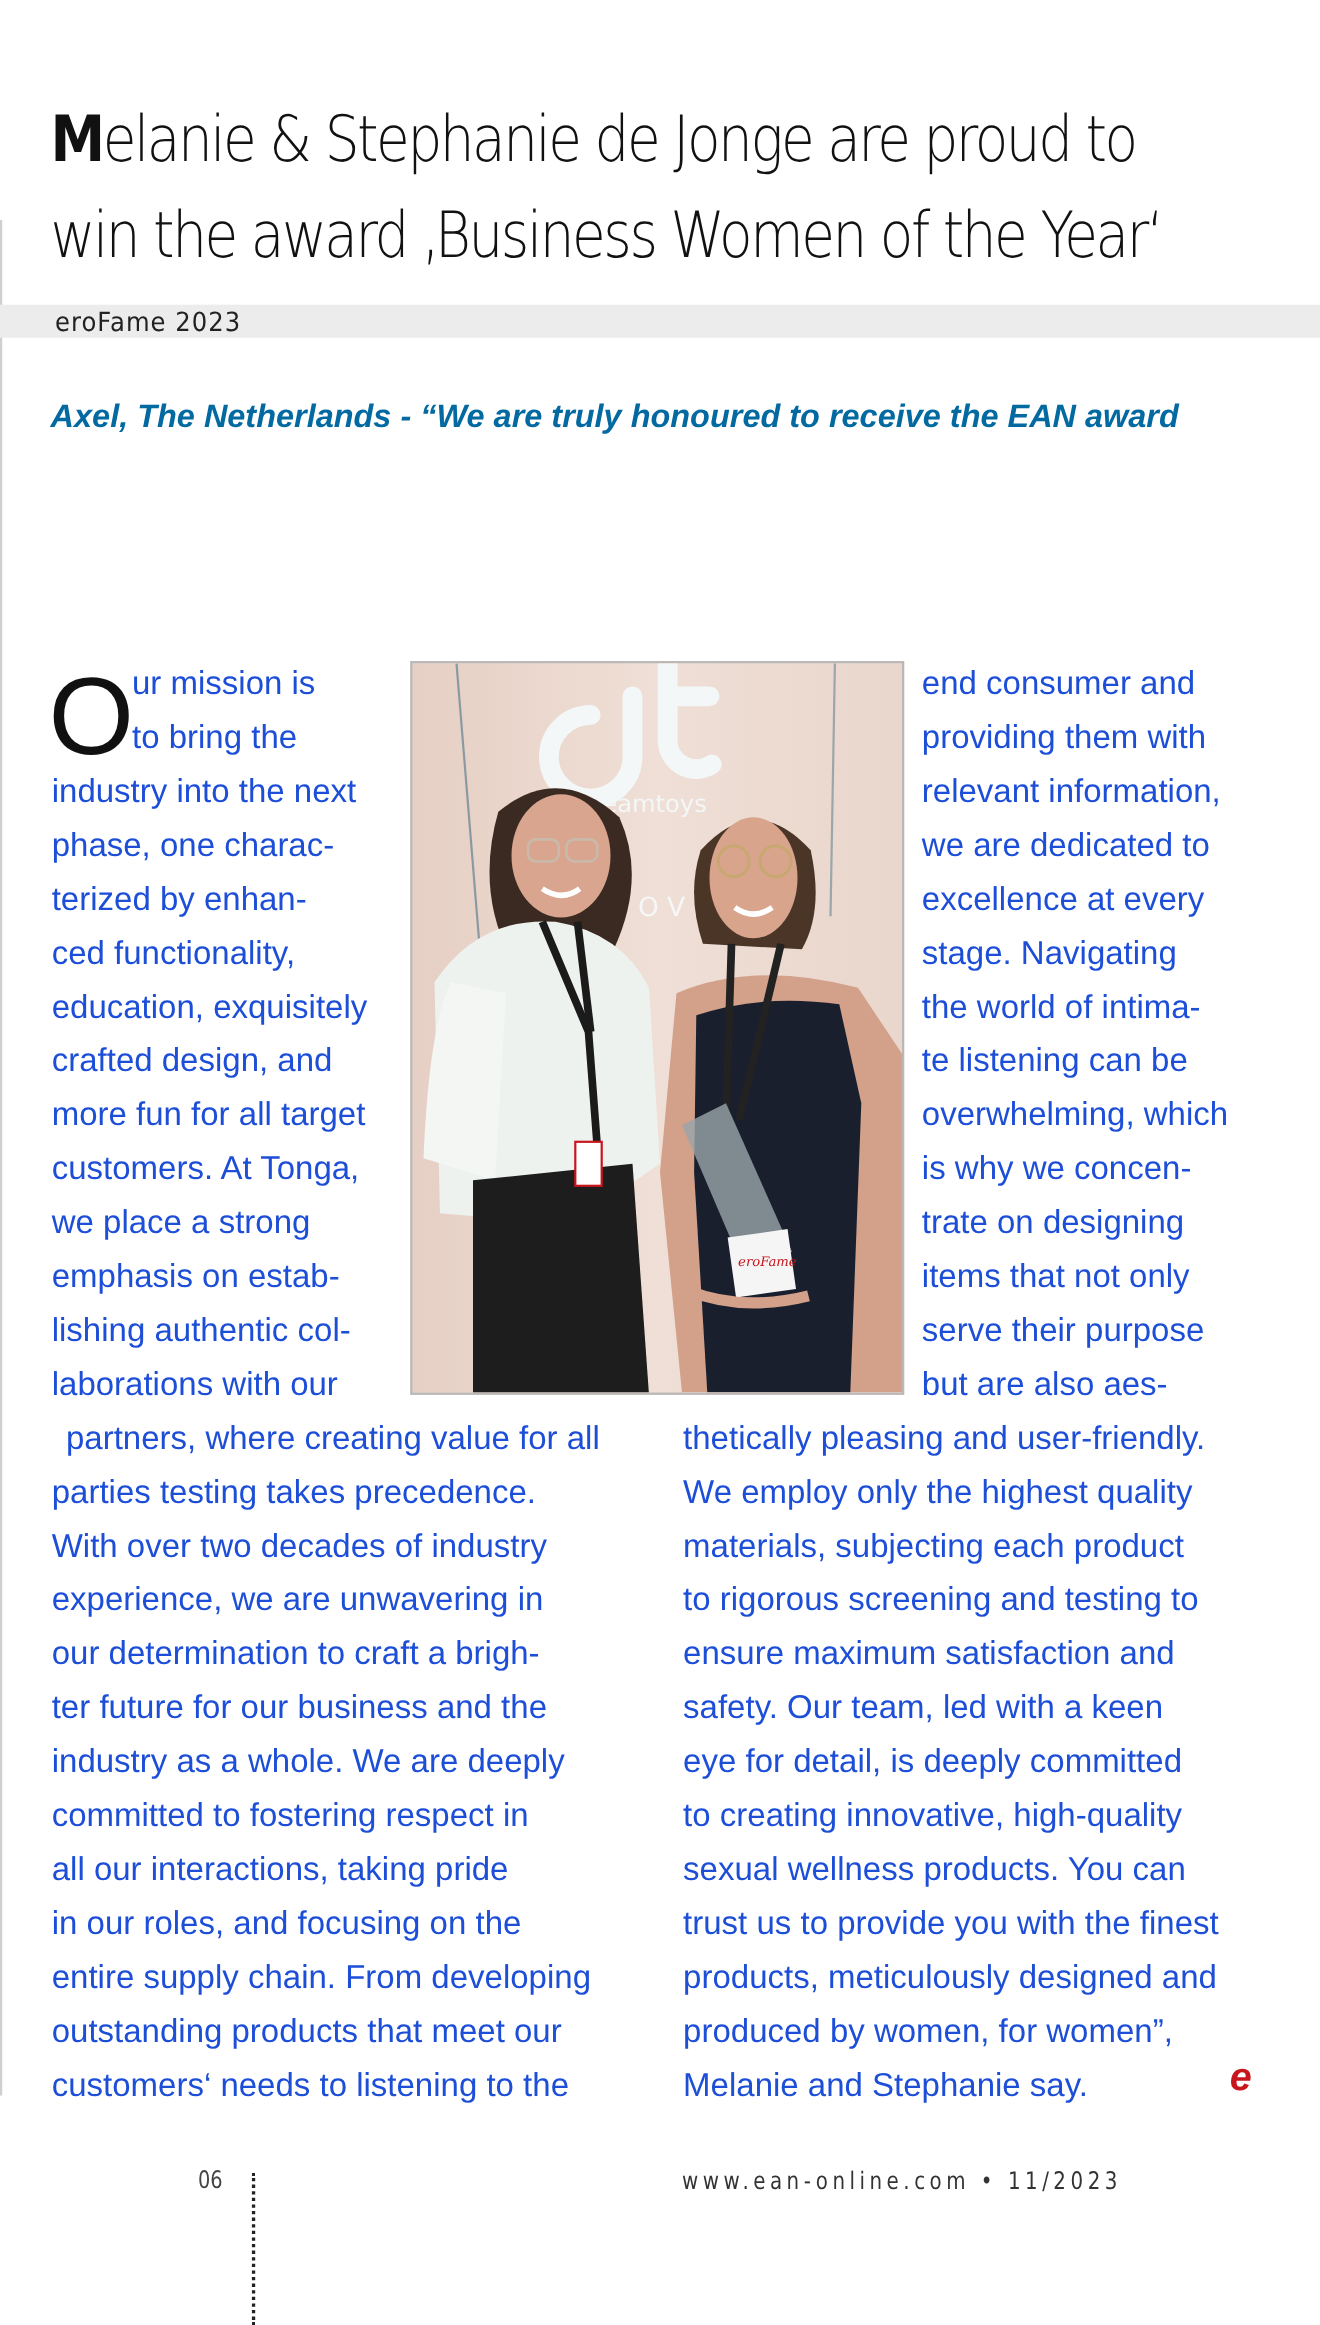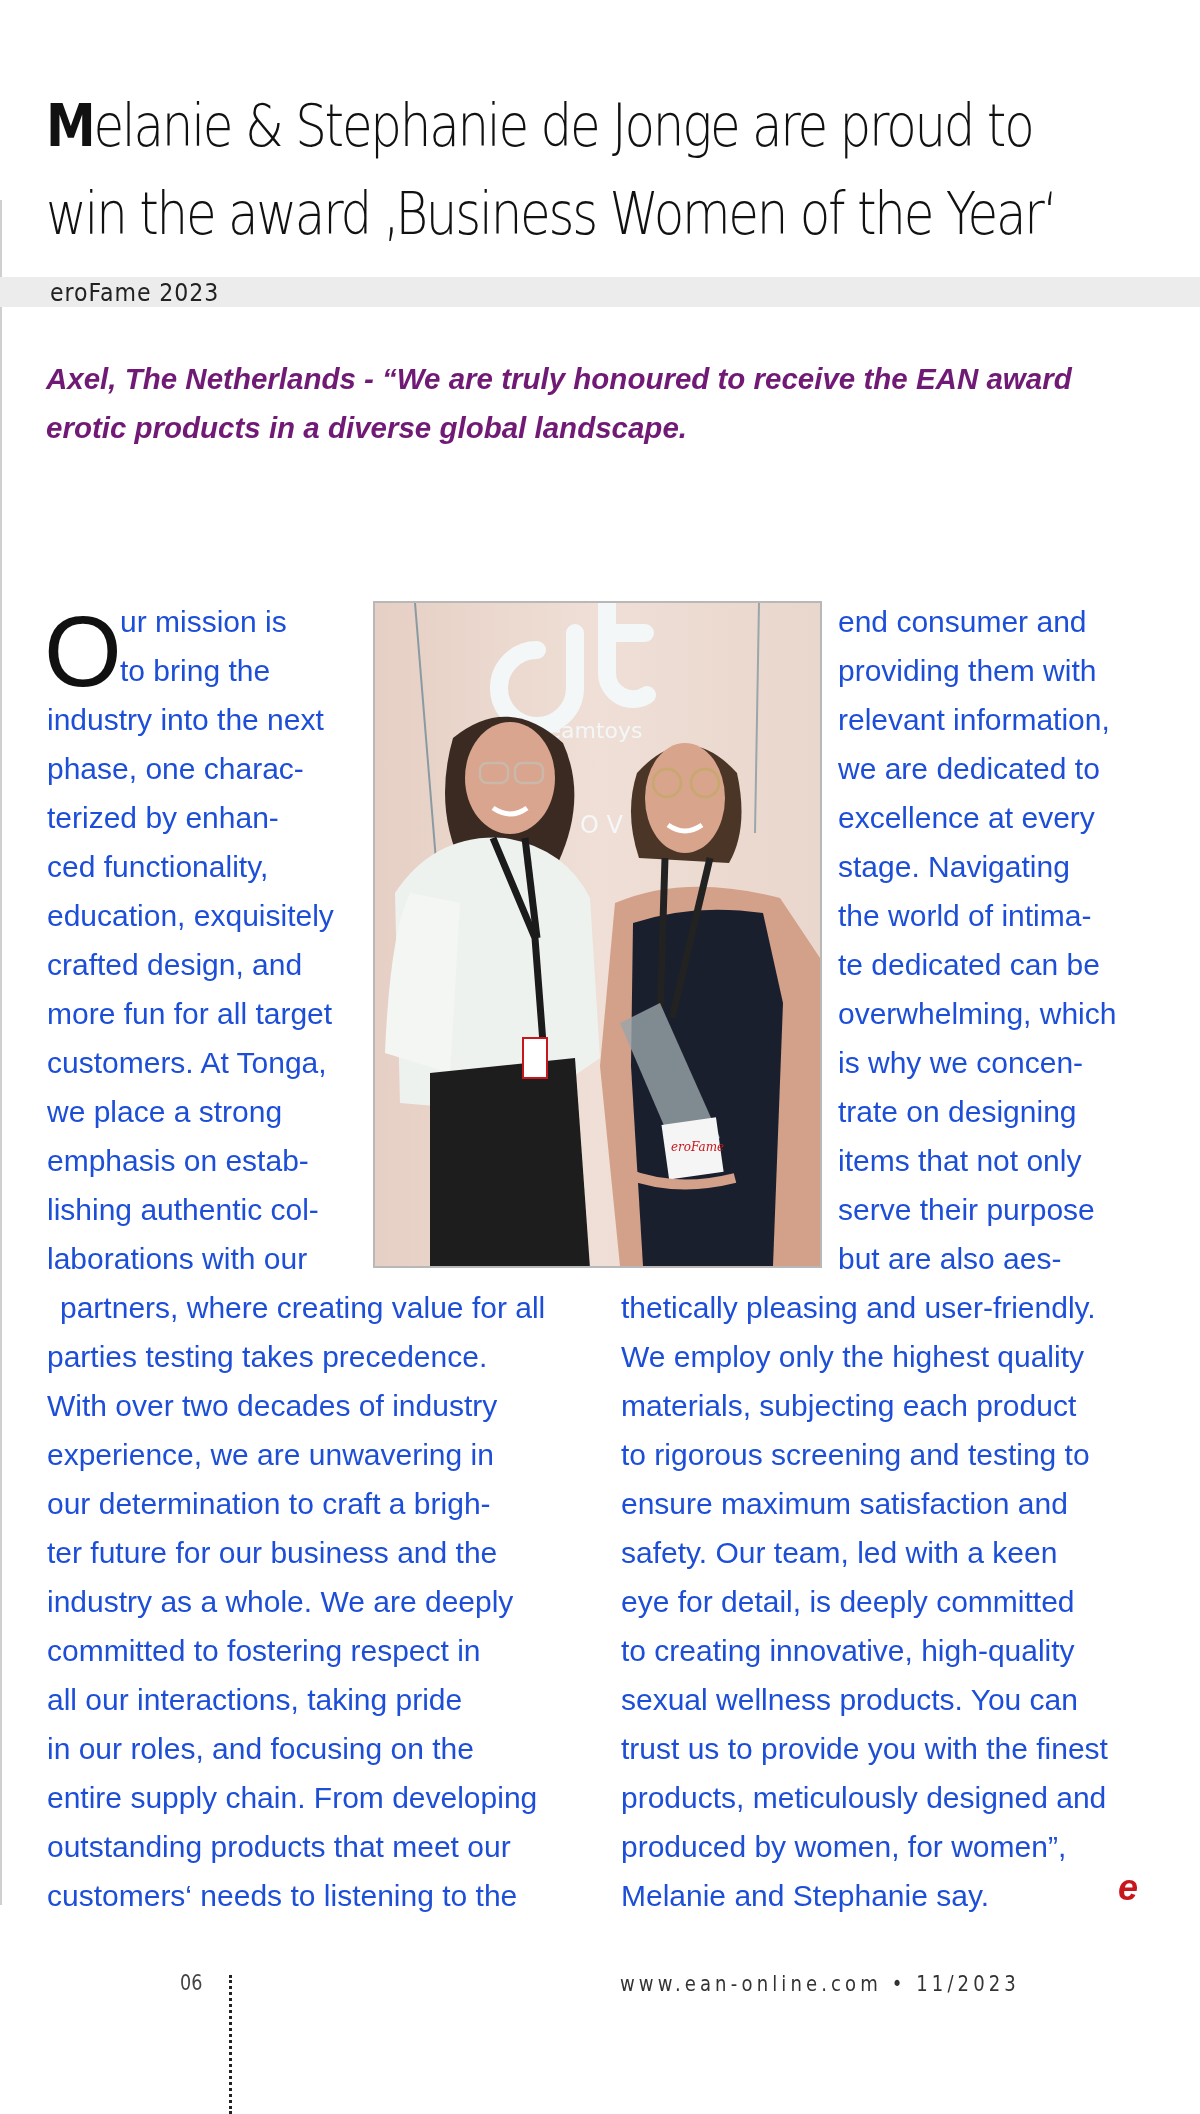--- a/index.html
+++ b/index.html
@@ -11,21 +11,21 @@
   .headline { position:absolute; left:46px; top:82px; width:1130px;
     font-family:"DejaVu Sans", sans-serif; font-weight:300; font-size:58px; line-height:88px;
     letter-spacing:-2.6px; color:#111; transform:scaleX(0.86); transform-origin:left top; white-space:nowrap; }
   .headline .cap { font-weight:bold; }
 
   .kicker-bar { position:absolute; left:0; top:277px; width:1200px; height:30px; background:#ececec; }
   .kicker { position:absolute; left:50px; top:279px; font-family:"DejaVu Sans", sans-serif;
     font-size:24px; letter-spacing:1px; color:#222; transform:scaleX(0.92); transform-origin:left top; }
 
   .lead { position:absolute; left:46px; top:354px; width:1150px; font-family:"Liberation Sans", sans-serif;
-    font-style:italic; font-weight:bold; font-size:29.5px; line-height:49px; color:#701a75; }
+    font-style:italic; font-weight:bold; font-size:29.5px; line-height:49px; color:#0369a1; }
   .lead div { white-space:nowrap; }
 
   .body-line { position:absolute; font-family:"Liberation Sans", sans-serif; font-size:30px;
     line-height:36px; color:#1d4ed8; white-space:nowrap; }
 
   .dropcap { position:absolute; left:44px; top:601px; font-family:"Liberation Sans", sans-serif;
     font-size:100px; line-height:100px; font-weight:normal; color:#111; }
 
   .photo { position:absolute; left:373px; top:601px; width:449px; height:667px;
     border:2px solid #b8b8b8; overflow:hidden; background:#e9d5cb; }
@@ -47,21 +47,20 @@
 <h1 class="headline">
   <div><span class="cap">M</span><span>elanie &amp; Stephanie de Jonge are proud to</span></div>
   <div>win the award ‚Business Women of the Year‘</div>
 </h1>
 
 <div class="kicker-bar"></div>
 <div class="kicker">eroFame 2023</div>
 
 <div class="lead">
   <div>Axel, The Netherlands - “We are truly honoured to receive the EAN award</div>
-  <div>erotic products in a diverse global landscape.</div>
 </div>
 
 <div class="dropcap">O</div>
 
 <div>
   <div class="body-line" style="left:120px;top:604px">ur mission is</div>
   <div class="body-line" style="left:120px;top:653px">to bring the</div>
   <div class="body-line" style="left:47px;top:702px">industry into the next</div>
   <div class="body-line" style="left:47px;top:751px">phase, one charac-</div>
   <div class="body-line" style="left:47px;top:800px">terized by enhan-</div>
@@ -127,21 +126,21 @@
 </div>
 
 <div>
   <div class="body-line" style="left:838px;top:604px">end consumer and</div>
   <div class="body-line" style="left:838px;top:653px">providing them with</div>
   <div class="body-line" style="left:838px;top:702px">relevant information,</div>
   <div class="body-line" style="left:838px;top:751px">we are dedicated to</div>
   <div class="body-line" style="left:838px;top:800px">excellence at every</div>
   <div class="body-line" style="left:838px;top:849px">stage. Navigating</div>
   <div class="body-line" style="left:838px;top:898px">the world of intima-</div>
-  <div class="body-line" style="left:838px;top:947px">te dedicated can be</div>
+  <div class="body-line" style="left:838px;top:947px">te listening can be</div>
   <div class="body-line" style="left:838px;top:996px">overwhelming, which</div>
   <div class="body-line" style="left:838px;top:1045px">is why we concen-</div>
   <div class="body-line" style="left:838px;top:1094px">trate on designing</div>
   <div class="body-line" style="left:838px;top:1143px">items that not only</div>
   <div class="body-line" style="left:838px;top:1192px">serve their purpose</div>
   <div class="body-line" style="left:838px;top:1241px">but are also aes-</div>
 </div>
 
 <div>
   <div class="body-line" style="left:60px;top:1290px">partners, where creating value for all</div>

